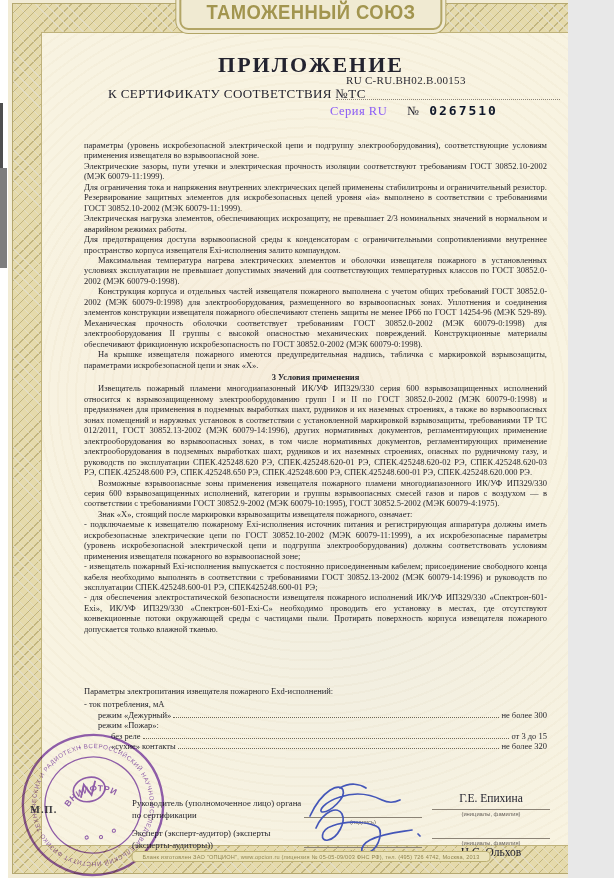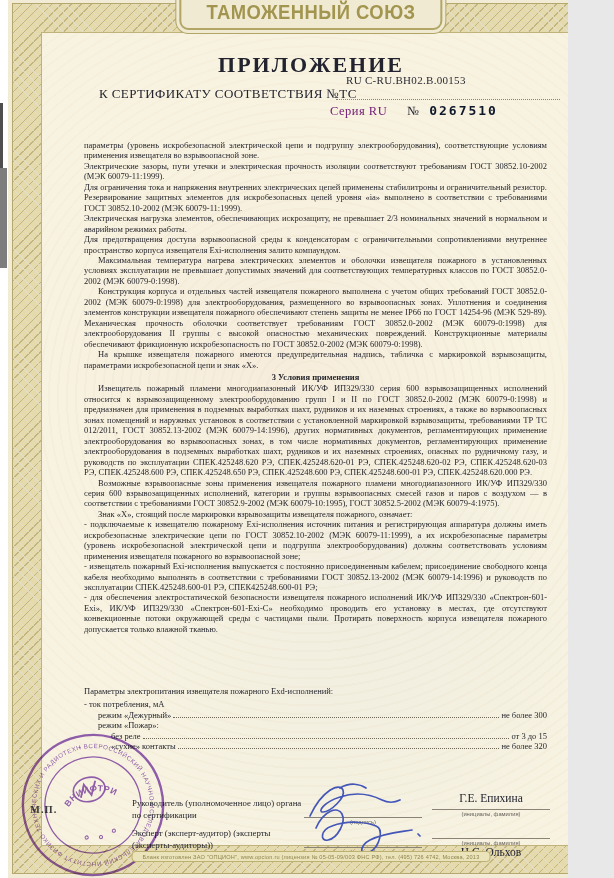--- a/index.html
+++ b/index.html
@@ -29,24 +29,24 @@
   
   .badge{position:absolute;left:50%;top:-8px;transform:translateX(-50%);
     background:#f0ead2;border:2px solid #b2a566;border-radius:9px;
     box-shadow:0 0 0 3px #f0ead2,0 0 0 4px #b2a566;
     padding:7px 16px 4px 16px;}
   .badge span{display:inline-block;font-family:"Liberation Sans","DejaVu Sans",sans-serif;
     font-weight:700;font-size:20px;letter-spacing:.5px;color:#a2954f;transform:scaleX(.92);white-space:nowrap;}
   .doc-title{position:absolute;left:0;top:52px;width:100%;text-align:center;
     font-size:22px;font-weight:600;letter-spacing:2px;color:#23232f;}
   .cert-no{position:absolute;left:338px;top:74px;font-size:11px;color:#2b2b34;letter-spacing:.3px;}
-  .subtitle{position:absolute;left:91px;top:86px;font-size:13px;color:#23232f;letter-spacing:.4px;}
+  .subtitle{position:absolute;left:100px;top:86px;font-size:13px;color:#23232f;letter-spacing:.4px;}
   .dotline{position:absolute;left:328px;top:99px;width:224px;border-bottom:1px dotted #8b8376;height:0;}
   .series-row{position:absolute;left:322px;top:103px;display:flex;align-items:baseline;}
-  .series-label{font-size:12.5px;color:#701a75;letter-spacing:.5px;}
+  .series-label{font-size:12.5px;color:#8b5cf6;letter-spacing:.5px;}
   .num-sign{font-size:12.5px;color:#23232f;margin-left:20px;}
   .serial{font-family:"DejaVu Sans Mono","Liberation Mono",monospace;font-size:13px;font-weight:700;
     color:#0f172a;letter-spacing:2px;margin-left:10px;}
 
   
   .body-text{position:absolute;left:76px;top:140px;width:463px;height:558px;overflow:hidden;
     font-size:8.5px;line-height:10.45px;color:#26262e;text-align:justify;}
   .body-text p{margin:0;}
   .body-text p.ind{text-indent:14px;}
   .sec-head{margin:2px 0 1px 0 !important;text-align:center;font-weight:700;text-indent:0 !important;}

